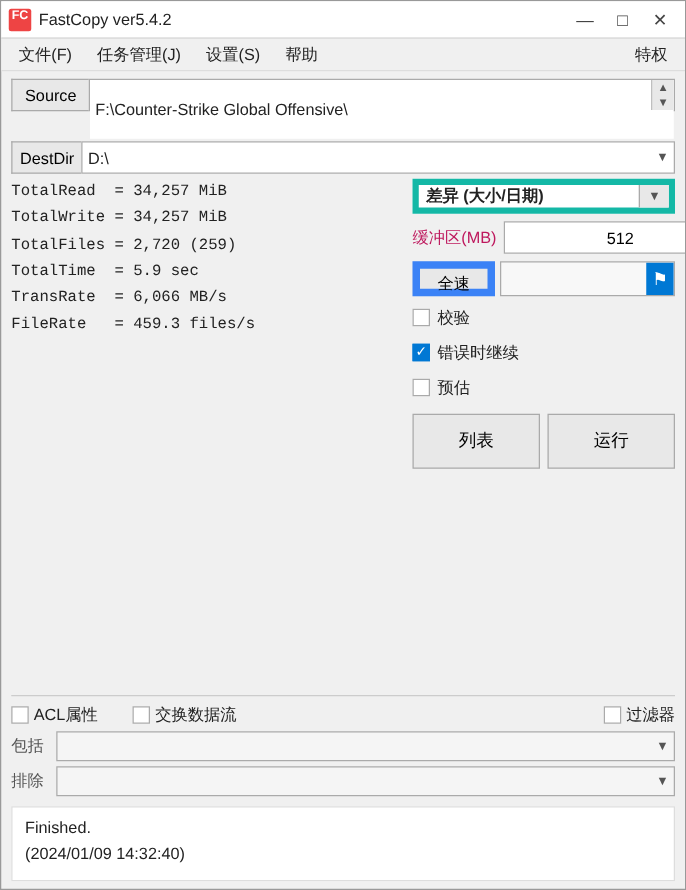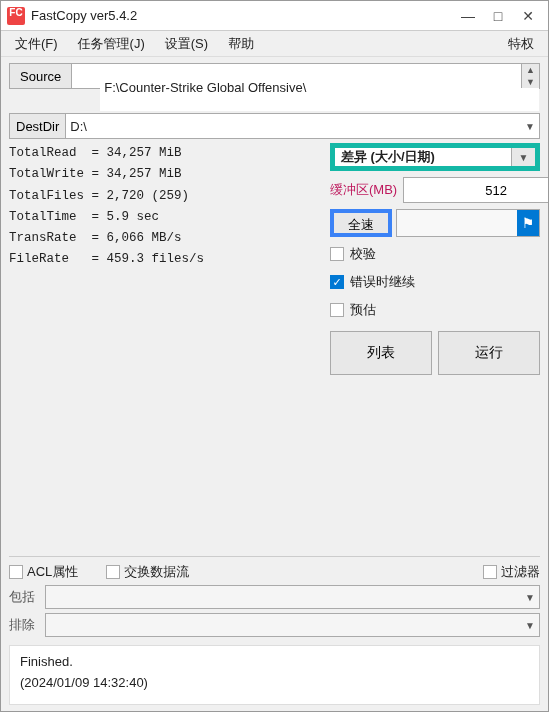--- a/index.html
+++ b/index.html
@@ -116,21 +116,20 @@
       position: relative;
     }
     .source-path {
       flex: 1;
       padding: 16px 4px;
       font-size: 13px;
       border: none;
       outline: none;
       background: white;
       color: #222;
-      margin-left: 28px;
     }
     .scroll-btn-right {
       position: absolute;
       right: 0;
       top: 0;
       bottom: 0;
       width: 18px;
       display: flex;
       flex-direction: column;
       border-left: 1px solid #aaa;
@@ -270,21 +269,21 @@
       text-align: center;
       background: white;
     }
     .speed-row {
       display: flex;
       align-items: center;
       gap: 4px;
     }
     .speed-btn {
       background: #e8e8e8;
-      border: 4px solid #3b82f6;
+      border: 6px solid #3b82f6;
       padding: 3px 14px;
       font-size: 13px;
       cursor: pointer;
       height: 28px;
     }
     .speed-slider-wrap {
       flex: 1;
       height: 28px;
       border: 1px solid #aaa;
       background: #f8f8f8;

